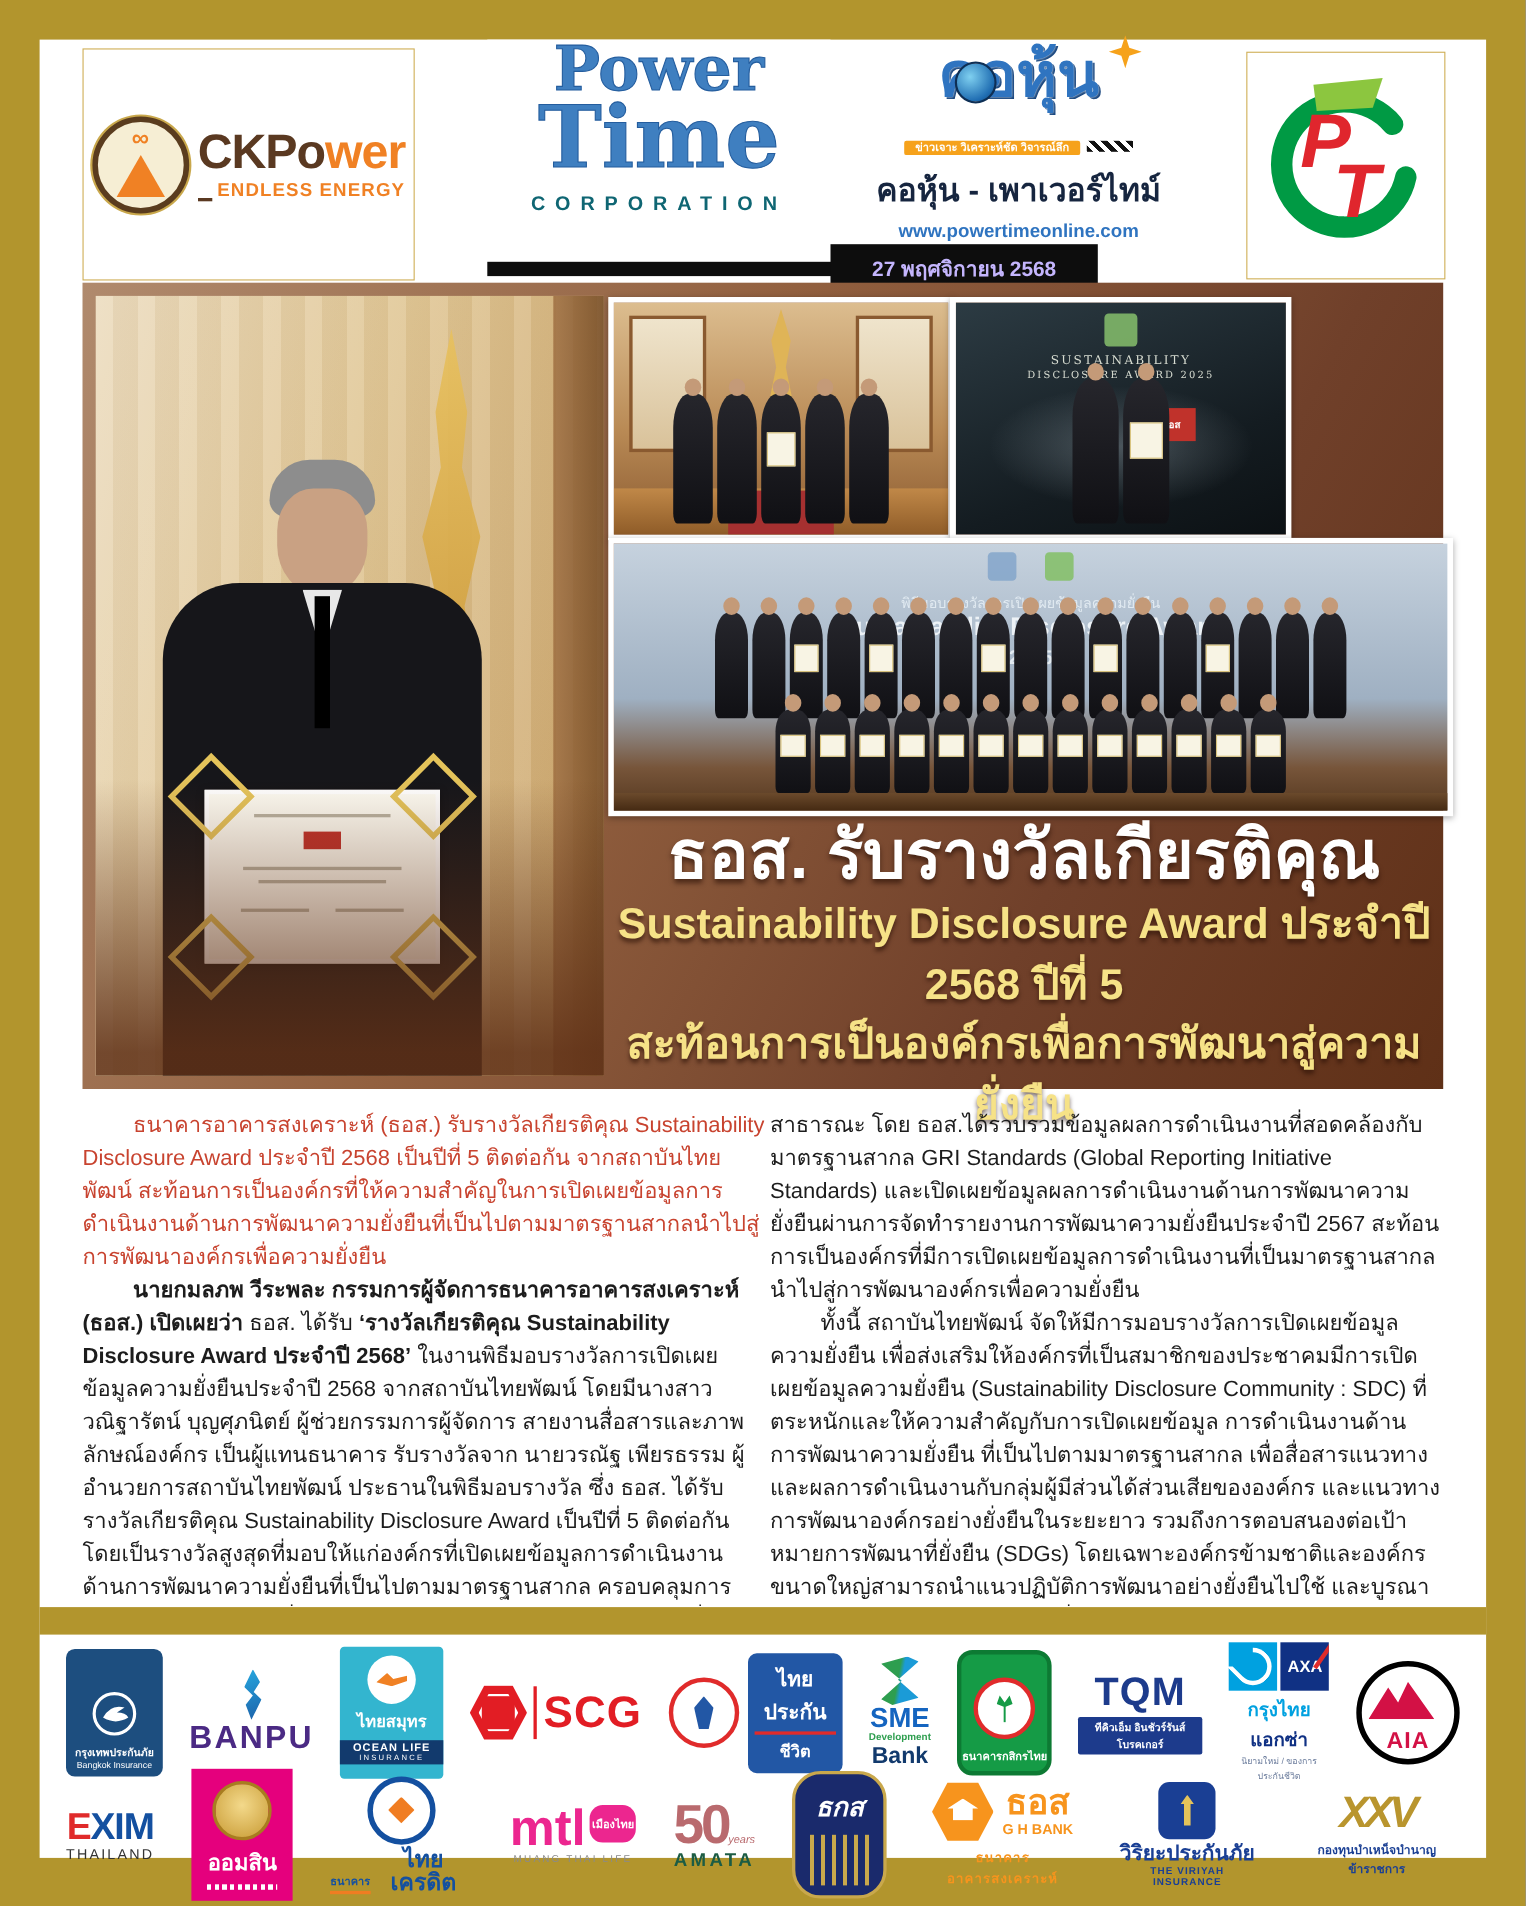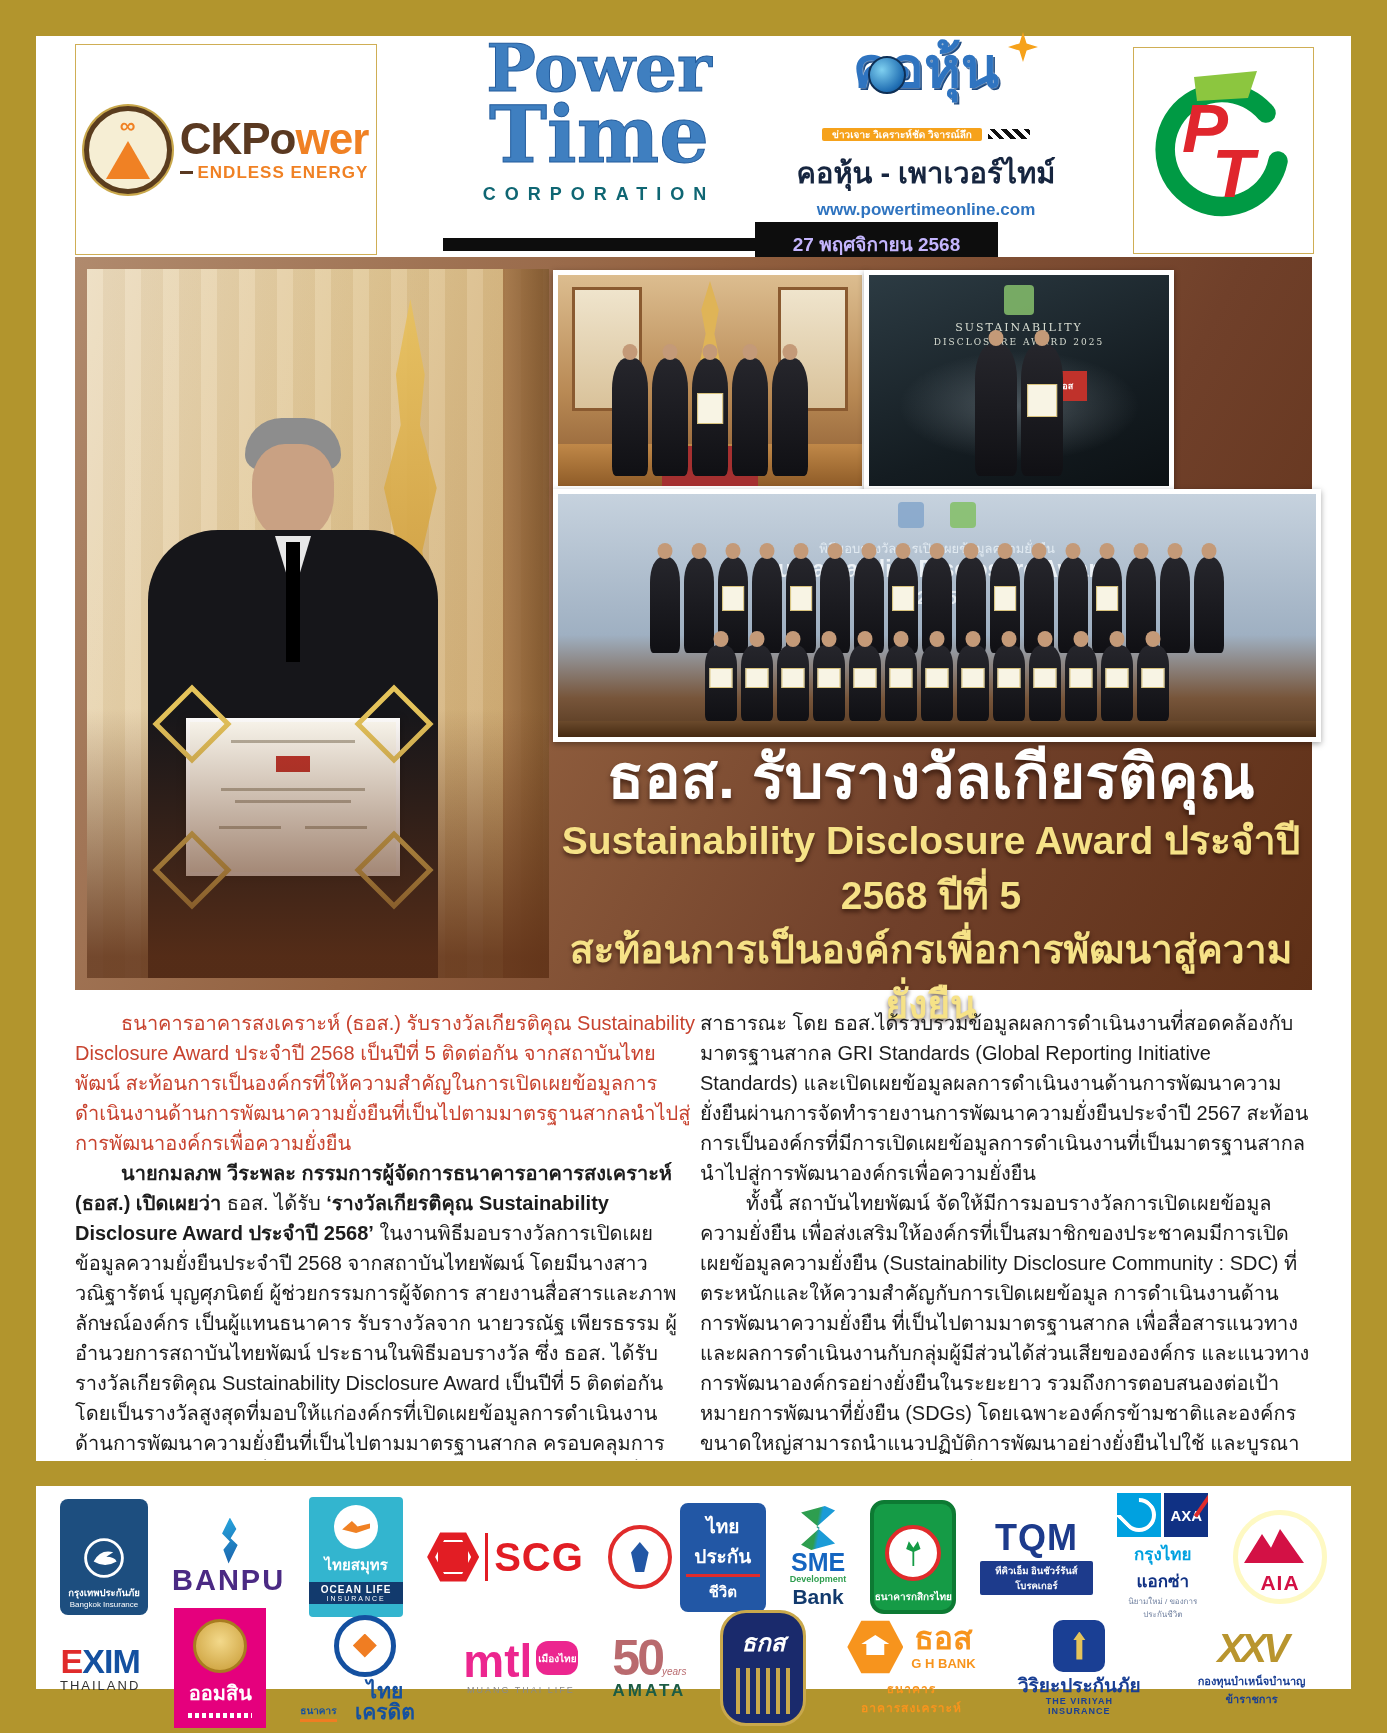--- a/index.html
+++ b/index.html
@@ -10,27 +10,27 @@
   
   .logo-box{position:absolute;background:#fff;border:1px solid #cfae55;}
   .ck-box{left:75px;top:44px;width:300px;height:209px;display:flex;align-items:center;justify-content:center;}
   .ck-inner{display:flex;align-items:center;gap:8px;}
   .ck-emblem{width:78px;height:78px;border-radius:50%;background:#f6eed4;border:5px solid #5a3c1e;box-shadow:0 0 0 2px #c9a84c;position:relative;flex:0 0 auto;}
   .ck-tri{position:absolute;left:50%;bottom:10px;transform:translateX(-50%);width:0;height:0;border-left:22px solid transparent;border-right:22px solid transparent;border-bottom:38px solid #f08124;}
   .ck-inf{position:absolute;left:50%;top:4px;transform:translateX(-50%);color:#f08124;font-size:22px;font-weight:bold;line-height:1;}
   .ck-words{display:flex;flex-direction:column;align-items:flex-end;}
   .ck-name{font-size:44px;font-weight:bold;line-height:1;letter-spacing:-1px;}
   .ck-name .d{color:#5a3921;}.ck-name .o{color:#f08124;}
-  .ck-tagrow{display:flex;align-items:center;gap:4px;margin-top:2px;width:100%;}
+  .ck-tagrow{display:flex;align-items:flex-end;gap:4px;margin-top:2px;width:100%;}
   .ck-line{flex:1;border-top:3px solid #5a3921;}
   .ck-tag{color:#f08124;font-weight:bold;font-size:17px;letter-spacing:1px;}
 
   .pt-word-box{position:absolute;left:443px;top:36px;width:312px;height:200px;background:#fff;display:flex;flex-direction:column;align-items:center;justify-content:flex-start;}
   .ptw{font-family:"DejaVu Serif","Liberation Serif",serif;font-weight:bold;color:#3f7fc0;-webkit-text-stroke:1px #245d9e;line-height:.92;}
-  .ptw1{font-size:66px;margin-top:2px;}
+  .ptw1{font-size:56px;margin-top:2px;}
   .ptw2{font-size:78px;}
   .pt-corp{margin-top:14px;color:#0f6673;font-weight:bold;font-size:18px;letter-spacing:9px;}
 
   .black-strip{position:absolute;left:443px;top:238px;width:315px;height:13px;background:#0d0d0d;}
   .date-box{position:absolute;left:755px;top:222px;width:243px;height:44px;background:#0d0d0d;color:#c4b5fd;display:flex;align-items:center;justify-content:center;font-size:19px;font-weight:bold;}
 
   .kh-block{position:absolute;left:750px;top:40px;width:352px;height:180px;display:flex;flex-direction:column;align-items:center;}
   .kh-logo{position:relative;height:86px;width:100%;text-align:center;}
   .kh-word{font-size:56px;font-weight:800;color:#2f74c0;line-height:1;text-shadow:0 0 2px #fff,2px 2px 0 #17457e;}
   .kh-globe{position:absolute;left:118px;top:16px;width:34px;height:34px;border-radius:50%;background:radial-gradient(circle at 35% 35%,#7fd0f0,#1f6db2 70%,#123f6e);border:2px solid #0e2f55;}
@@ -162,21 +162,21 @@
   .ktaxa-row{display:flex;gap:3px;}
   .kt-sq{width:44px;height:44px;background:#00a1e0;display:flex;align-items:center;justify-content:center;}
   .kt-bird{width:26px;height:26px;border:4px solid #fff;border-radius:50% 50% 50% 0;transform:rotate(45deg);border-left-color:transparent;}
   .axa-sq{width:44px;height:44px;background:#103184;position:relative;display:flex;align-items:center;justify-content:center;color:#fff;font-weight:800;font-size:15px;overflow:hidden;}
   .axa-sq::after{content:"";position:absolute;right:2px;top:-4px;width:4px;height:30px;background:#e02b2b;transform:rotate(35deg);}
   .ktaxa-t{margin-top:3px;font-size:17px;font-weight:800;}
   .ktaxa-t .b1{color:#00a1e0;}
   .ktaxa-t .b2{color:#103184;}
   .ktaxa-sub{font-size:8px;color:#6b7c9c;margin-top:1px;}
 
-  .aia-circ{width:84px;height:84px;border-radius:50%;border:5px solid #fef9c3;position:relative;display:flex;align-items:flex-end;justify-content:center;overflow:hidden;}
+  .aia-circ{width:84px;height:84px;border-radius:50%;border:5px solid #000000;position:relative;display:flex;align-items:flex-end;justify-content:center;overflow:hidden;}
   .aia-mtn{position:absolute;left:6px;top:14px;width:60px;height:34px;background:#d31145;clip-path:polygon(0 100%,30% 15%,45% 55%,60% 0,100% 100%);}
   .aia-t{font-size:21px;font-weight:800;color:#d31145;margin-bottom:4px;letter-spacing:1px;}
 
   .exim-t{font-size:34px;font-weight:800;line-height:1;letter-spacing:-1px;}
   .exim-t .r{color:#e02b2b;}
   .exim-t .b{color:#1450a0;}
   .exim-sub{font-size:13px;color:#333;letter-spacing:2px;text-align:left;width:100%;}
 
   .gsb{width:92px;height:120px;background:#e5007d;display:flex;flex-direction:column;align-items:center;justify-content:center;color:#fff;gap:4px;}
   .gsb-em{width:48px;height:48px;border-radius:50%;background:radial-gradient(circle at 50% 40%,#f3d98b,#c89a33);border:3px solid #a87c20;}

